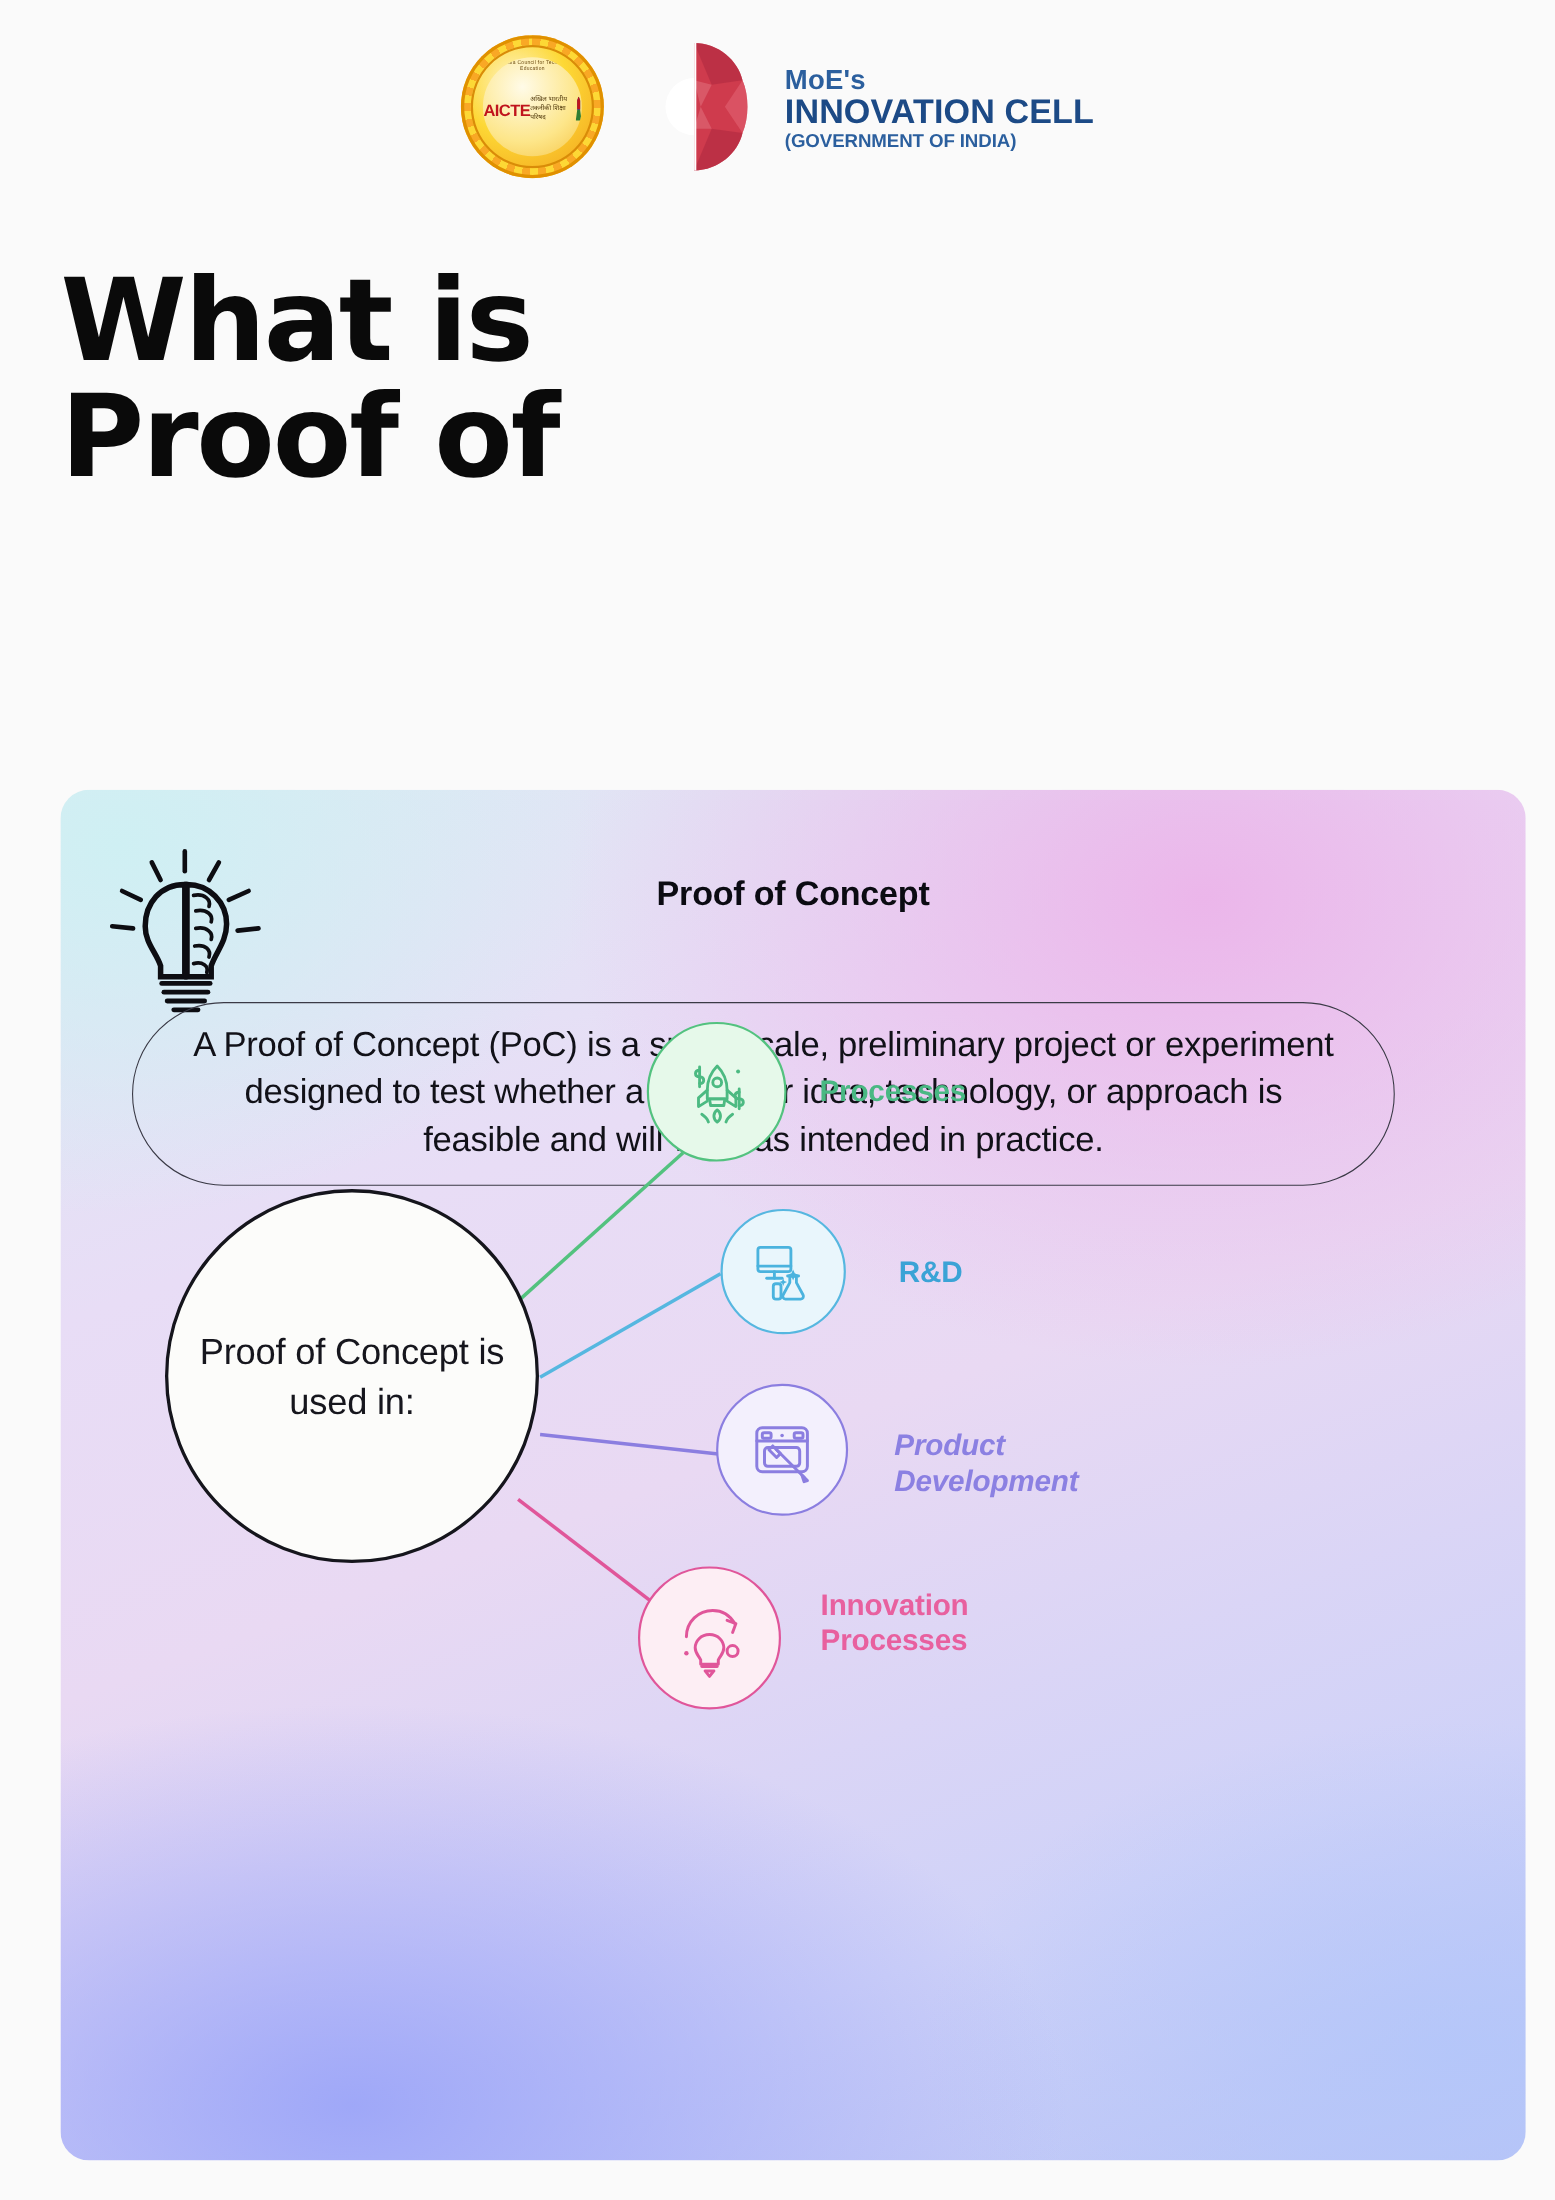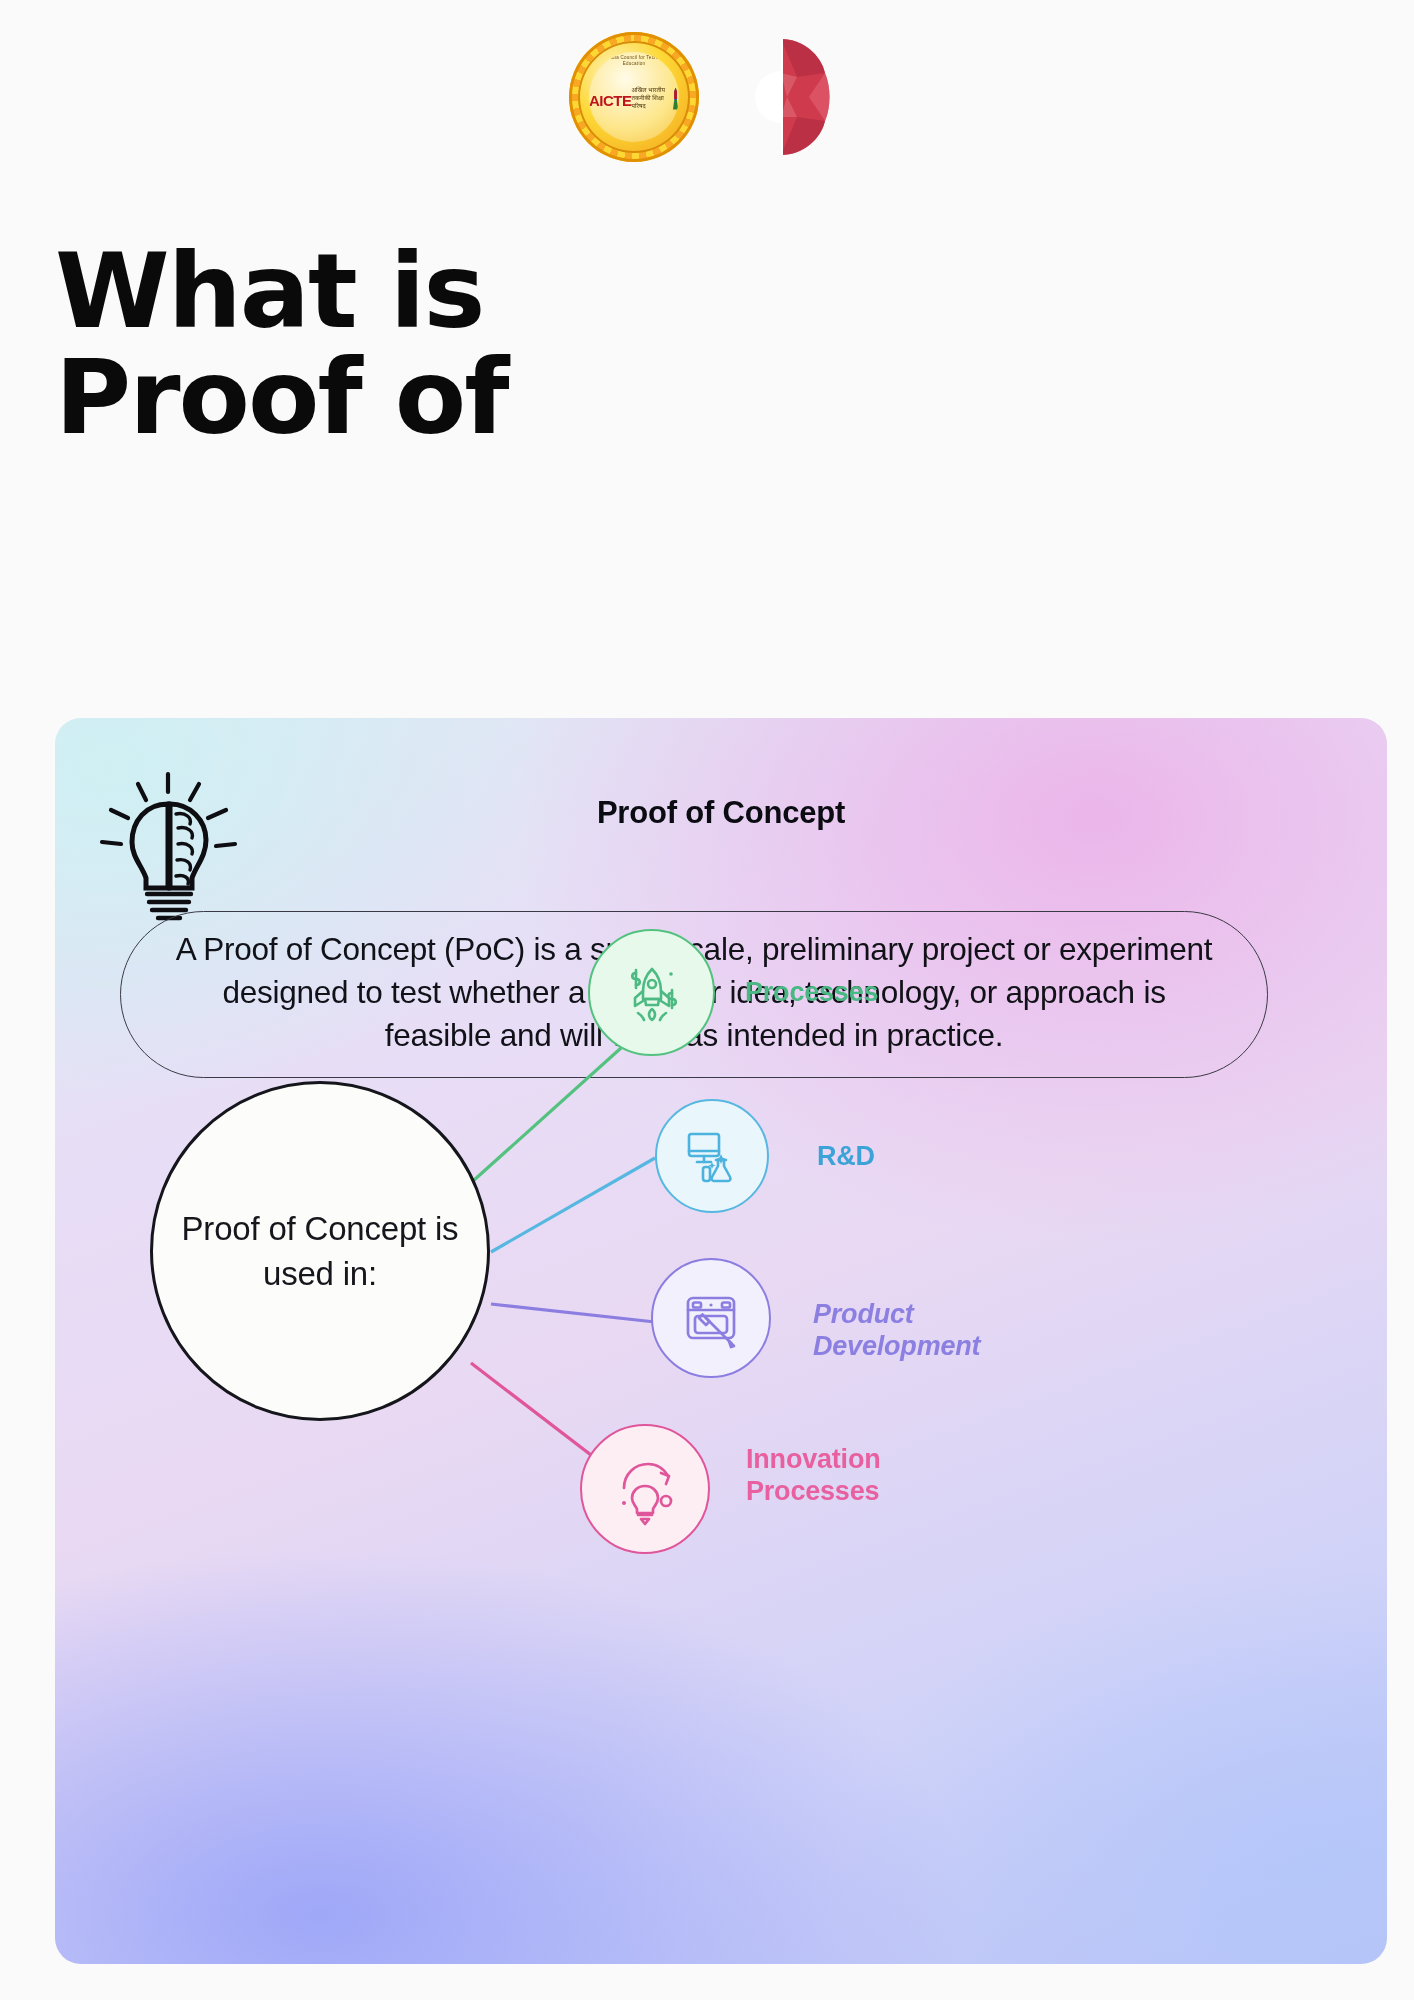--- a/index.html
+++ b/index.html
@@ -302,20 +302,25 @@
           <path d="M64 6 C86 6 104 22 108 40 L80 44 Z" fill="#b52e43" opacity=".75"></path>
           <path d="M64 122 C86 122 104 106 108 88 L80 84 Z" fill="#b52e43" opacity=".75"></path>
           <path d="M108 40 C114 54 114 74 108 88 L92 64 Z" fill="#e0606f" opacity=".65"></path>
           <path d="M64 40 L80 44 L70 64 Z" fill="#e06c79" opacity=".6"></path>
           <path d="M64 84 L80 84 L70 64 Z" fill="#e06c79" opacity=".6"></path>
           <rect x="64" y="6" width="2" height="116" fill="#ffffff"></rect>
         </g>
       </svg>
     </div>
 
+    <div class="moe-text">
+      <div class="moe-line1">MoE's</div>
+      <div class="moe-line2">INNOVATION CELL</div>
+      <div class="moe-line3">(GOVERNMENT OF INDIA)</div>
+    </div>
   </div>
 
   <h1 class="headline">
     <span class="ln">What is</span>
     <span class="ln">Proof of</span>
   </h1>
 
   <div class="card">
 
     <div class="bulb-icon">

